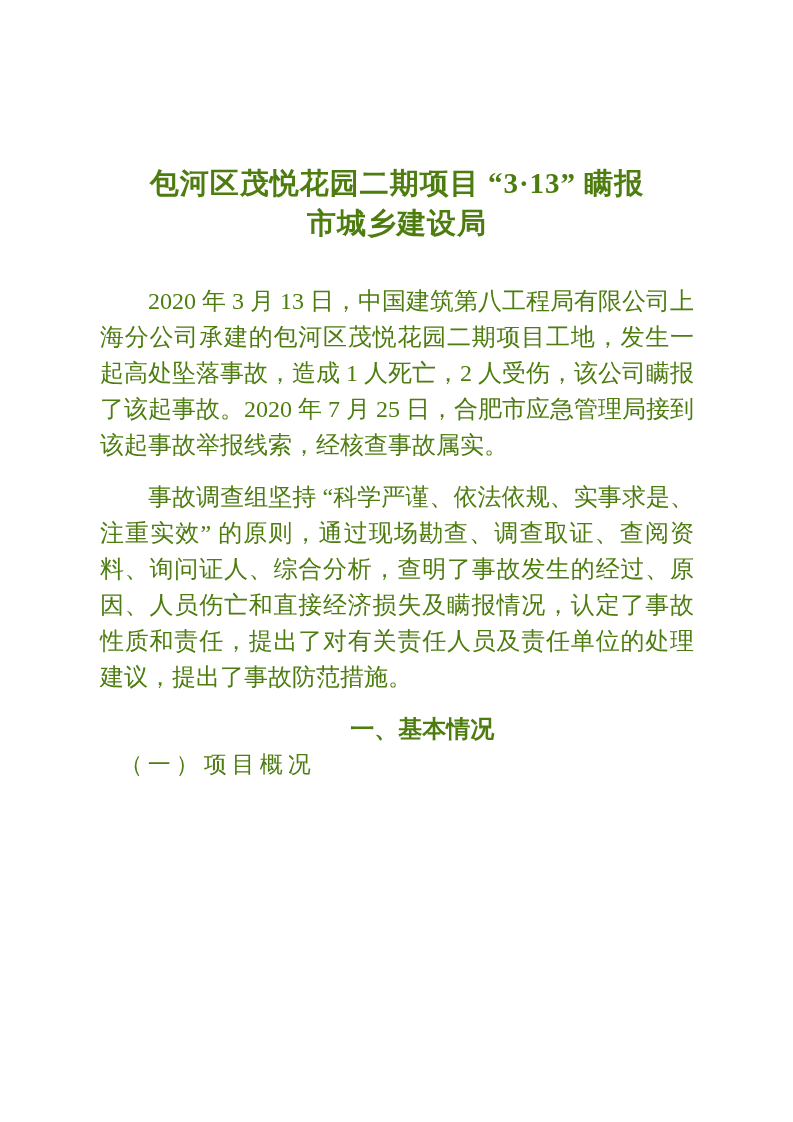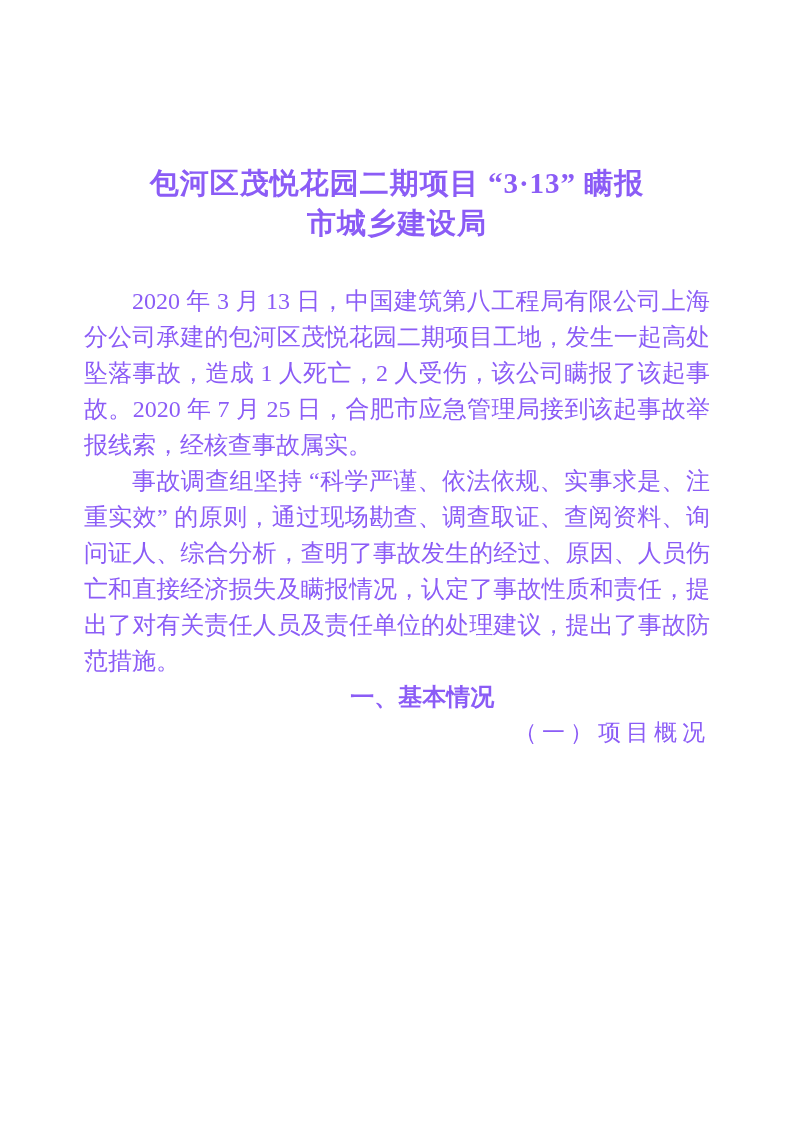--- a/index.html
+++ b/index.html
@@ -4,21 +4,21 @@
 <style>
   html, body {
     margin: 0;
     padding: 0;
     background: #ffffff;
   }
   .page {
     width: 793px;
     height: 1056px;
     background: #ffffff;
-    color: #8b5cf6;
+    color: #4d7c0f;
     overflow: hidden;
     position: relative;
     font-family: "Liberation Serif", "DejaVu Serif", serif;
   }
   .content {
     padding: 163px 83px 0 84px;
   }
   .report-title {
     margin: 0;
     font-size: 29px;
@@ -28,38 +28,38 @@
     letter-spacing: 1px;
   }
   .title-line { display: block; }
   .body-text {
     margin-top: 40px;
     font-size: 24px;
     line-height: 36px;
     text-align: justify;
   }
   .body-text p {
-    margin: 0;
+    margin: 16px;
     text-indent: 2em;
   }
   .section-heading {
     margin: 0;
     font-size: 24px;
     line-height: 36px;
     font-weight: bold;
     text-align: center;
     text-indent: 2.1em;
     font-family: "Liberation Sans", "DejaVu Sans", sans-serif;
   }
   .subsection-heading {
     margin: 0;
     font-size: 23px;
     line-height: 36px;
     font-weight: normal;
-    text-align: right;
+    text-align: left;
     text-indent: 1.55em;
     letter-spacing: 5px;
   }
 </style>
 </head>
 <body>
 
 <div class="page">
   <div class="content">
 

